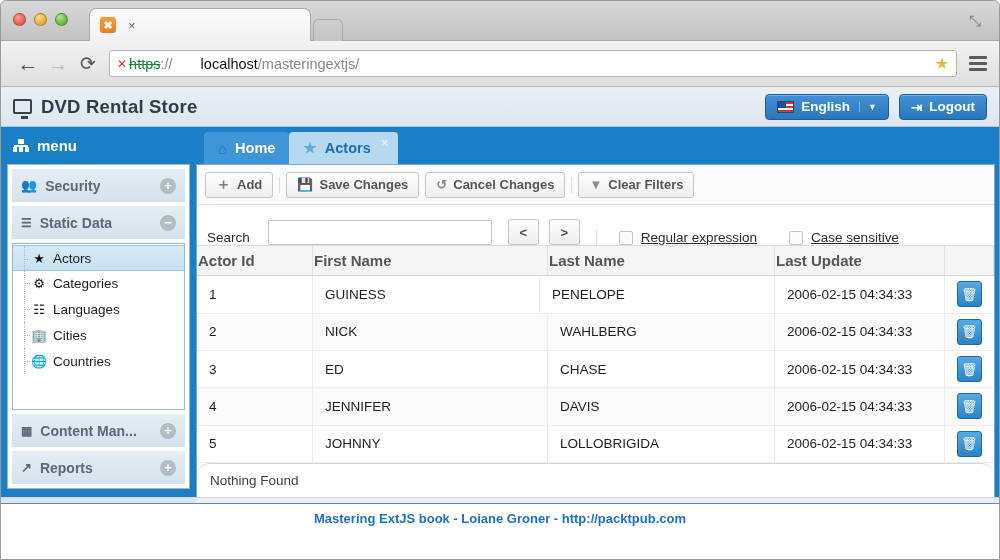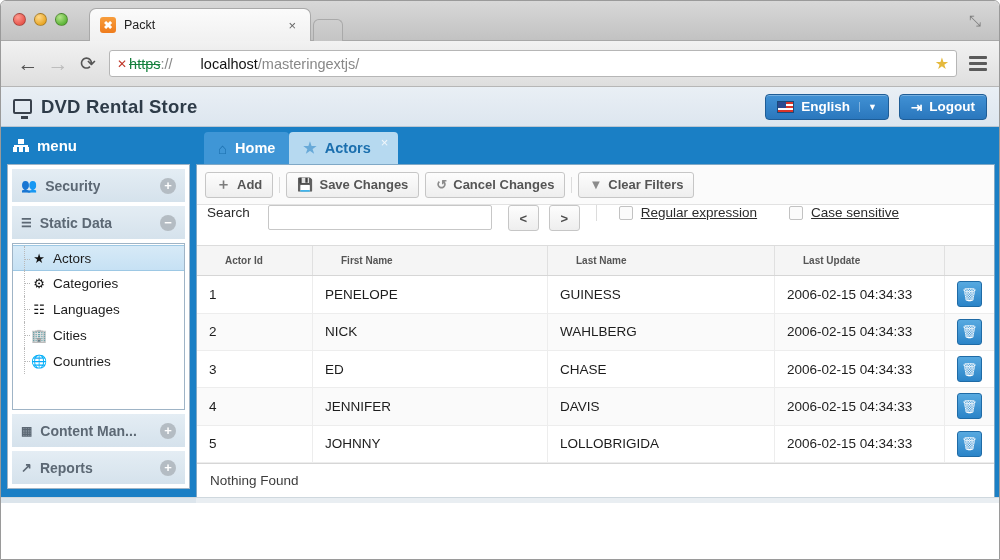--- a/index.html
+++ b/index.html
@@ -193,21 +193,21 @@
     background: linear-gradient(to bottom, #fdfdfd, #eeeeee);
     border: 1px solid #c6c6c6; border-radius: 3px;
     font-size: 13px; font-weight: bold; color: #555;
     white-space: nowrap;
   }
   .tsep { width: 1px; height: 16px; background: #dcdcdc; margin: 0 6px 0 0; }
   .tbtn .ic { font-size: 13px; color: #8b8b8b; }
   .tbtn .ic.plus { color: #7c7c7c; font-weight: bold; font-size: 15px; }
 
   .searchbar {
-    height: 41px; display: flex; align-items: flex-start; gap: 4px;
+    height: 41px; display: flex; align-items: flex-end; gap: 4px;
     padding: 0 10px; background: #fff; border-bottom: 1px solid #dcdcdc;
   }
   .s-label { font-size: 13.5px; color: #2b2b2b; margin-right: 14px; }
   .s-input {
     width: 224px; height: 25px; border: 1px solid #c7c7c7; border-radius: 2px;
     background: #fff; margin-right: 12px;
   }
   .arrbtn {
     width: 31px; height: 26px; margin-right: 6px;
     background: linear-gradient(to bottom, #fdfdfd, #eeeeee);
@@ -215,22 +215,22 @@
     font-size: 13px; font-weight: bold; color: #4d4d4d;
     display: flex; align-items: center; justify-content: center;
   }
   .chk-wrap { display: flex; align-items: center; gap: 8px; margin-left: 12px; font-size: 13.5px; color: #2b2b2b; text-decoration: underline; }
   .chk { width: 14px; height: 14px; border: 1px solid #c2c2c2; border-radius: 2px; background: #fbfbfb; }
 
   
   .grid { flex: 1; display: flex; flex-direction: column; min-height: 0; }
   .ghead { display: flex; height: 34px; background: #f5f5f5; border-bottom: 1px solid #d6d6d6; }
   .gh {
-    display: flex; align-items: center; padding: 0 28px;
-    font-size: 10px; font-weight: bold; color: #555;
+    display: flex; align-items: center; padding: 0 1px;
+    font-size: 15px; font-weight: bold; color: #555;
     border-right: 1px solid #e0e0e0;
     white-space: nowrap; overflow: hidden;
   }
   .grow { display: flex; height: 42px; border-bottom: 1px solid #ededed; }
   .grow.alt { background: #fafafa; }
   .gc {
     display: flex; align-items: center; padding: 0 12px;
     font-size: 13.5px; color: #1d1d1d;
     border-right: 1px solid #ededed;
     white-space: nowrap; overflow: hidden;
@@ -245,21 +245,21 @@
   }
   .w0 { width: 116px; flex: none; }
   .w1 { width: 235px; flex: none; }
   .w2 { width: 227px; flex: none; }
   .w3 { width: 170px; flex: none; }
   .w4 { flex: 1; min-width: 0; }
 
   .gfooter {
     height: 34px; display: flex; align-items: center; padding: 16px 13px;
     font-size: 13.5px; color: #3c3c3c;
-    background: #fff; border-top: 1px solid #d6d6d6;
+    background: #fff; border-top: 1px solid #d6d6d6; border-radius: 13px;
   }
 
   .scrolltrack { height: 6px; background: #e9eef2; border-top: 1px solid #cfd8de; display: flex; }
   .scrollthumb { width: 195px; background: #dce5ec; }
 
   .app-footer {
     height: 30px; display: flex; align-items: center; justify-content: center;
     background: #fff; border-top: 1px solid #5f87a5;
     font-size: 13px; font-weight: bold; color: #1c6fc4;
   }
@@ -271,21 +271,20 @@
 
   <div class="titlebar">
     <div class="traffic">
       <span class="light red"></span>
       <span class="light yellow"></span>
       <span class="light green"></span>
     </div>
     <div class="tabstrip">
       <div class="btab">
         <span class="favicon">✖</span>
-        <span class="btab-title">Packt</span>
         <span class="btab-close">×</span>
       </div>
       <div class="newtab"></div>
     </div>
     <div class="maximize">⤡</div>
   </div>
 
   <div class="toolbar">
     <span class="navbtn">←</span>
     <span class="navbtn fwd">→</span>
@@ -447,22 +446,22 @@
           <div class="ghead">
             <div class="gh w0">Actor Id</div>
             <div class="gh w1">First Name</div>
             <div class="gh w2">Last Name</div>
             <div class="gh w3">Last Update</div>
             <div class="gh w4"></div>
           </div>
 
           <div class="grow">
             <div class="gc w0">1</div>
+            <div class="gc w2">GUINESS</div>
             <div class="gc w1">PENELOPE</div>
-            <div class="gc w2">GUINESS</div>
             <div class="gc w3">2006-02-15 04:34:33</div>
             <div class="gc w4 act">
               <span class="delbtn">🗑</span>
             </div>
           </div>
 
           <div class="grow alt">
             <div class="gc w0">2</div>
             <div class="gc w1">NICK</div>
             <div class="gc w2">WAHLBERG</div>
@@ -508,14 +507,17 @@
         </div>
 
       </div>
     </div>
   </div>
 
   <div class="scrolltrack">
     <div class="scrollthumb"></div>
   </div>
 
+  <div class="app-footer">
+    <span>Mastering ExtJS book - Loiane Groner - http://packtpub.com</span>
+  </div>
 
 </div>
 
 </body></html>

